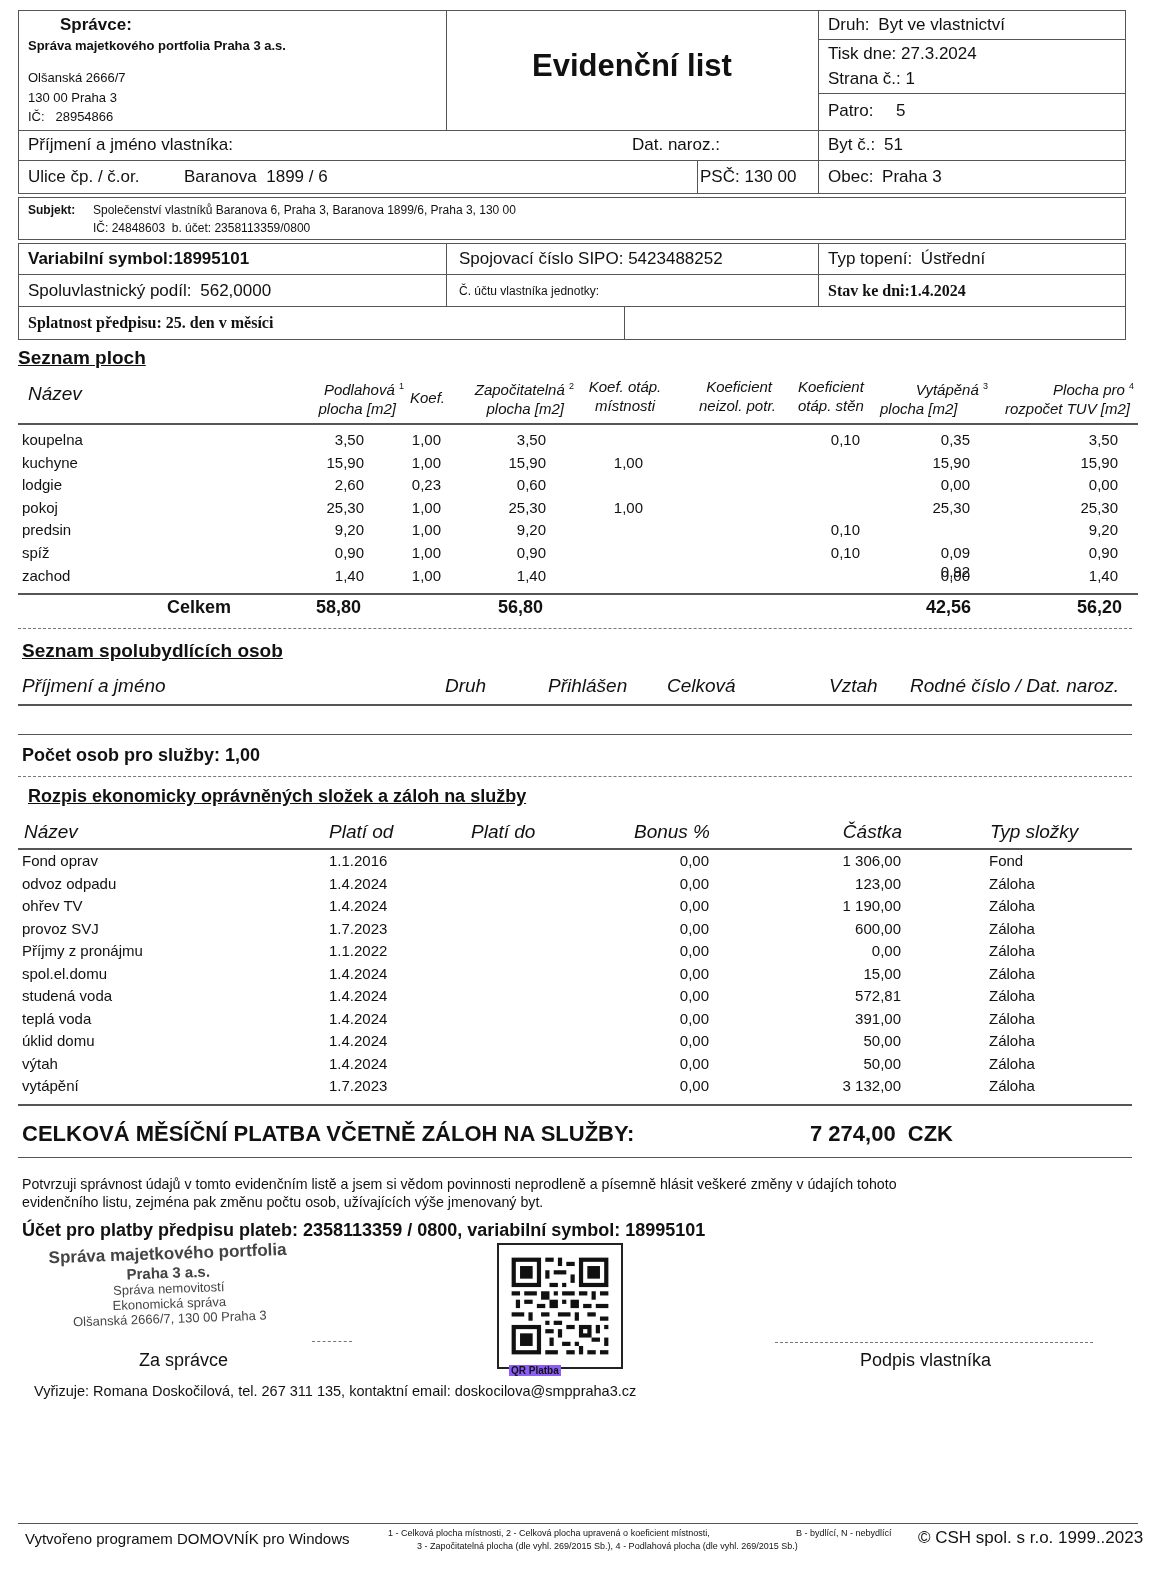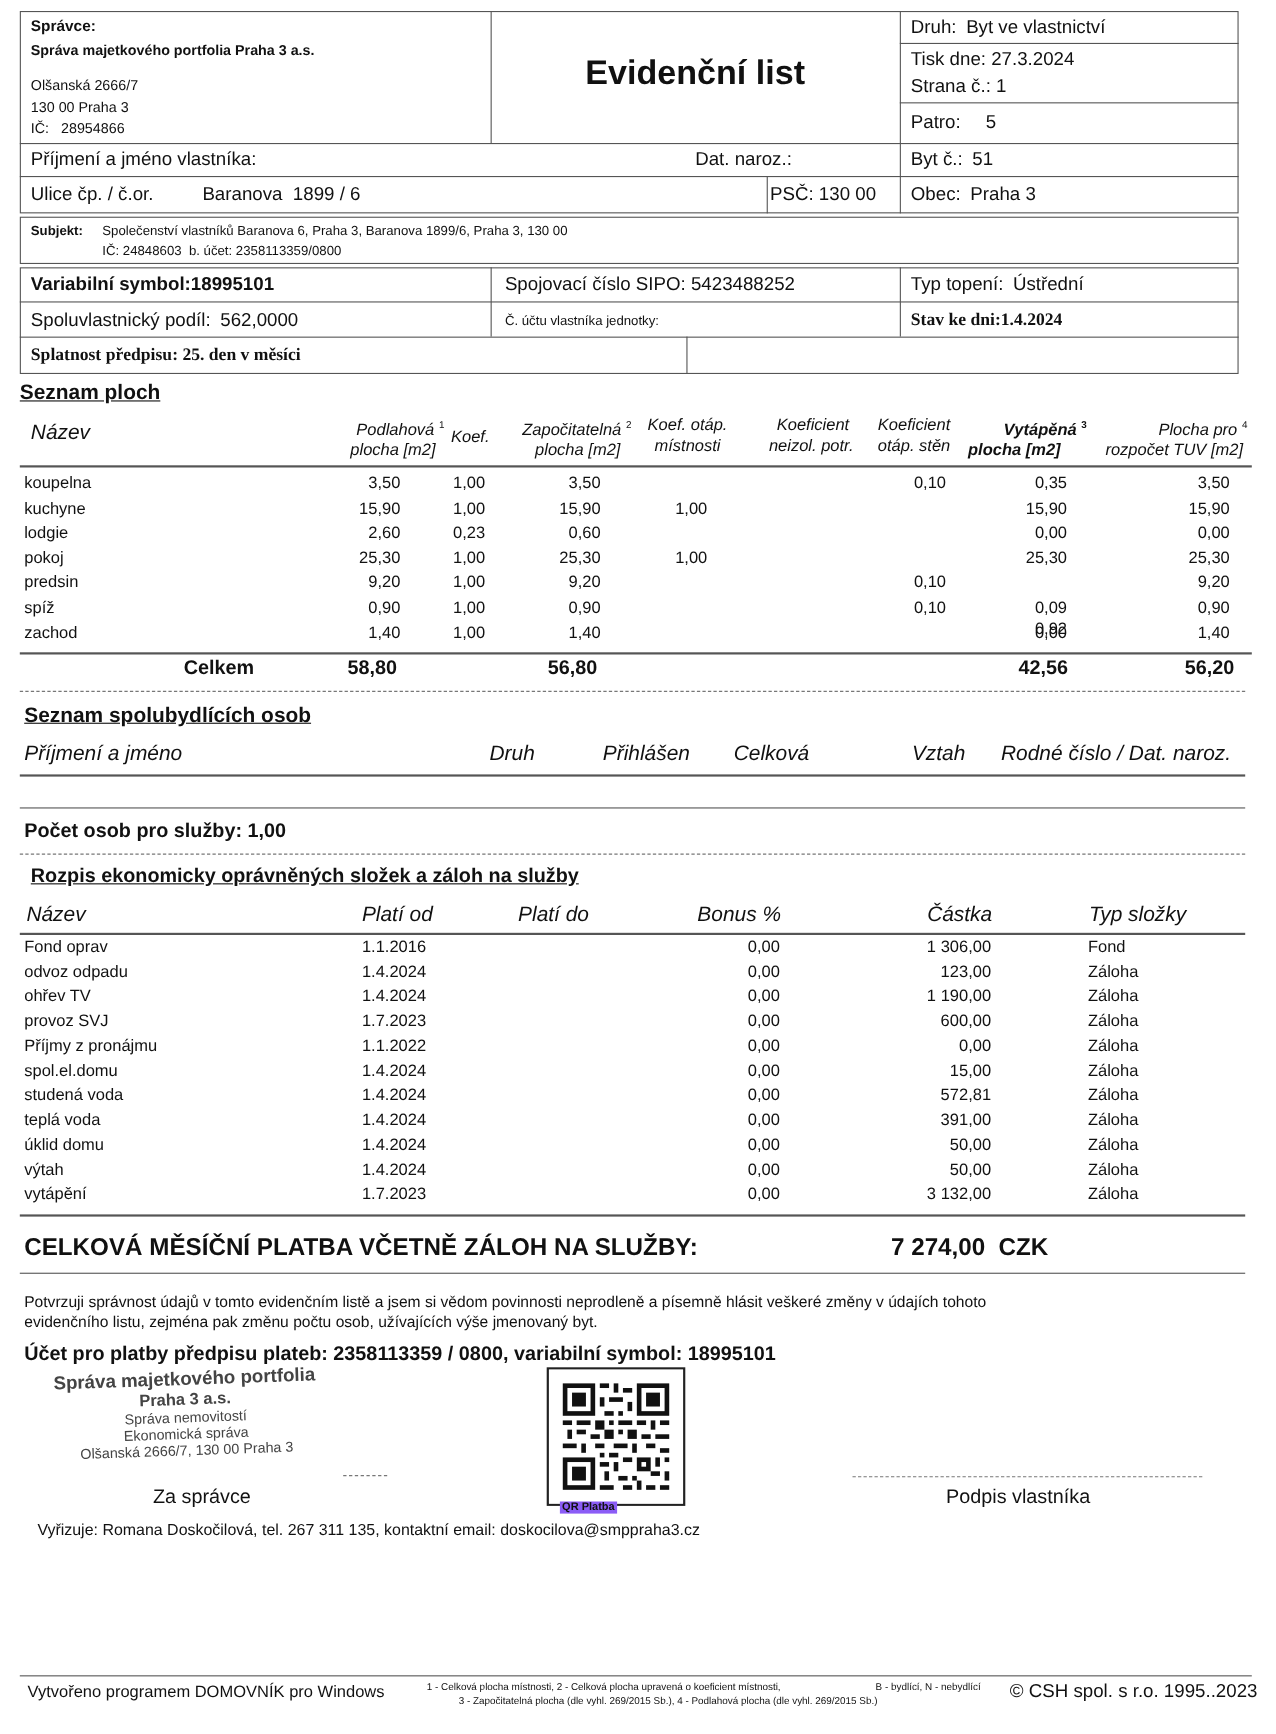--- a/index.html
+++ b/index.html
@@ -19,21 +19,21 @@
   .u { text-decoration: underline; }
   .r { text-align: right; }
   .c { text-align: center; }
   sup { font-size: 9px; vertical-align: 6px; font-style: normal; }
 
   
   .f16 { font-size: 16px; font-family: Liberation Serif, serif; }
   .f17 { font-size: 17px; }
   .f13 { font-size: 13px; }
   .f12 { font-size: 12px; }
-  .f15 { font-size: 14px; }
+  .f15 { font-size: 17px; margin-left: 32px; }
 
   
   .rooms { position: absolute; left: 22px; top: 431px; width: 1110px; }
   .rrow { position: relative; height: 22.6px; font-size: 15px; }
   .rrow span { position: absolute; top: 0; white-space: nowrap; }
 
   .hdr-col { position: absolute; font-style: italic; font-size: 15px; line-height: 19px; white-space: nowrap; }
 
   
   .srow { position: relative; height: 22.5px; font-size: 15px; }
@@ -151,21 +151,21 @@
   <div>místnosti</div>
 </div>
 <div class="hdr-col r" style="left:680px;top:377px;width:96px;">
   <div style="padding-right:4px;">Koeficient</div>
   <div>neizol. potr.</div>
 </div>
 <div class="hdr-col" style="left:798px;top:377px;">
   <div>Koeficient</div>
   <div>otáp. stěn</div>
 </div>
-<div class="hdr-col r" style="left:880px;top:377px;width:108px;font-weight:bold;">
+<div class="hdr-col r" style="left:880px;top:377px;width:108px;">
   <div><span>Vytápěná</span> <sup>3</sup></div>
   <div style="padding-right:33px;">plocha [m2]</div>
 </div>
 <div class="hdr-col r" style="left:990px;top:377px;width:144px;">
   <div><span>Plocha pro</span> <sup>4</sup></div>
   <div style="padding-right:4px;">rozpočet TUV [m2]</div>
 </div>
 
 <div class="hl" style="left:18px;top:423px;width:1120px;border-top-width:2px;"></div>
 
@@ -463,13 +463,13 @@
 <div class="dash" style="left:775px;top:1342px;width:318px;"></div>
 <div class="t" style="left:860px;top:1350px;font-size:18px;">Podpis vlastníka</div>
 
 <div class="t" style="left:34px;top:1383px;font-size:14.5px;">Vyřizuje: Romana Doskočilová, tel. 267 311 135, kontaktní email: doskocilova@smppraha3.cz</div>
 
 <div class="hl" style="left:18px;top:1523px;width:1120px;"></div>
 <div class="t" style="left:25px;top:1530px;font-size:15px;">Vytvořeno programem DOMOVNÍK pro Windows</div>
 <div class="t" style="left:388px;top:1528px;font-size:9px;">1 - Celková plocha místnosti, 2 - Celková plocha upravená o koeficient místnosti,</div>
 <div class="t" style="left:796px;top:1528px;font-size:9px;">B - bydlící, N - nebydlící</div>
 <div class="t" style="left:417px;top:1541px;font-size:9px;">3 - Započitatelná plocha (dle vyhl. 269/2015 Sb.), 4 - Podlahová plocha (dle vyhl. 269/2015 Sb.)</div>
-<div class="t" style="left:918px;top:1528px;font-size:17px;">© CSH spol. s r.o. 1995..2023</div>
+<div class="t" style="left:918px;top:1528px;font-size:17px;">© CSH spol. s r.o. 1999..2023</div>
 
 </body></html>

